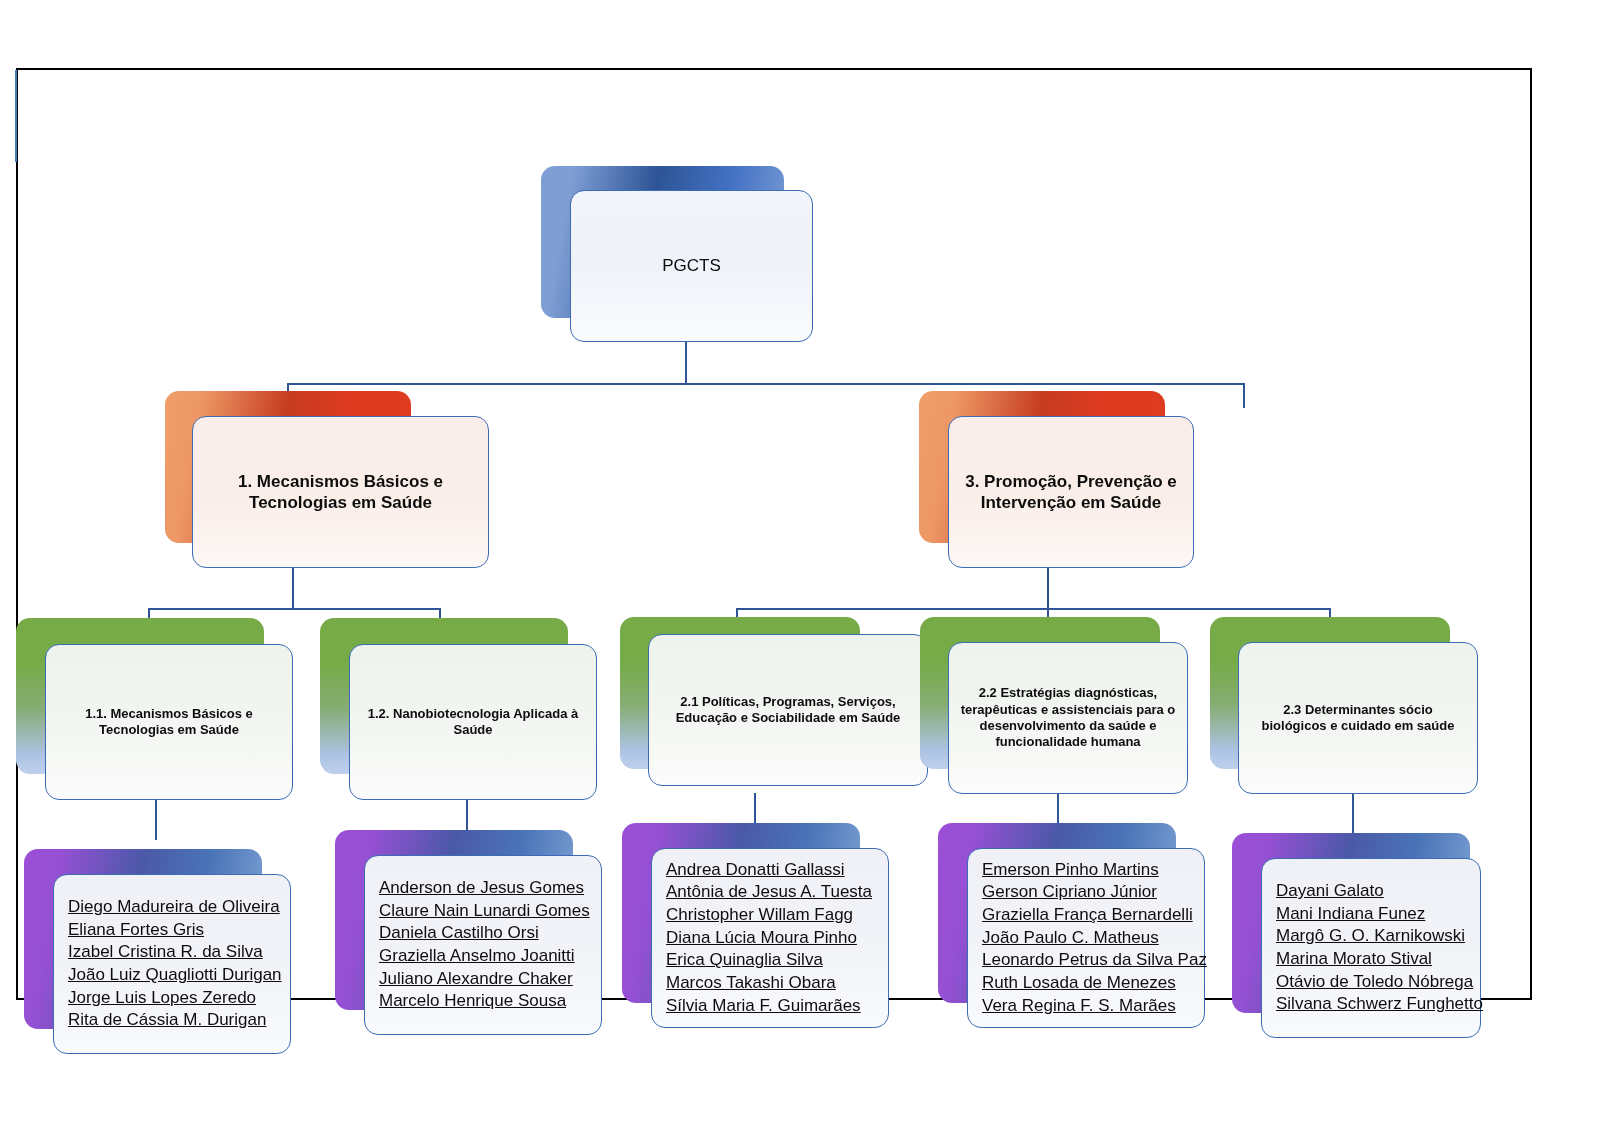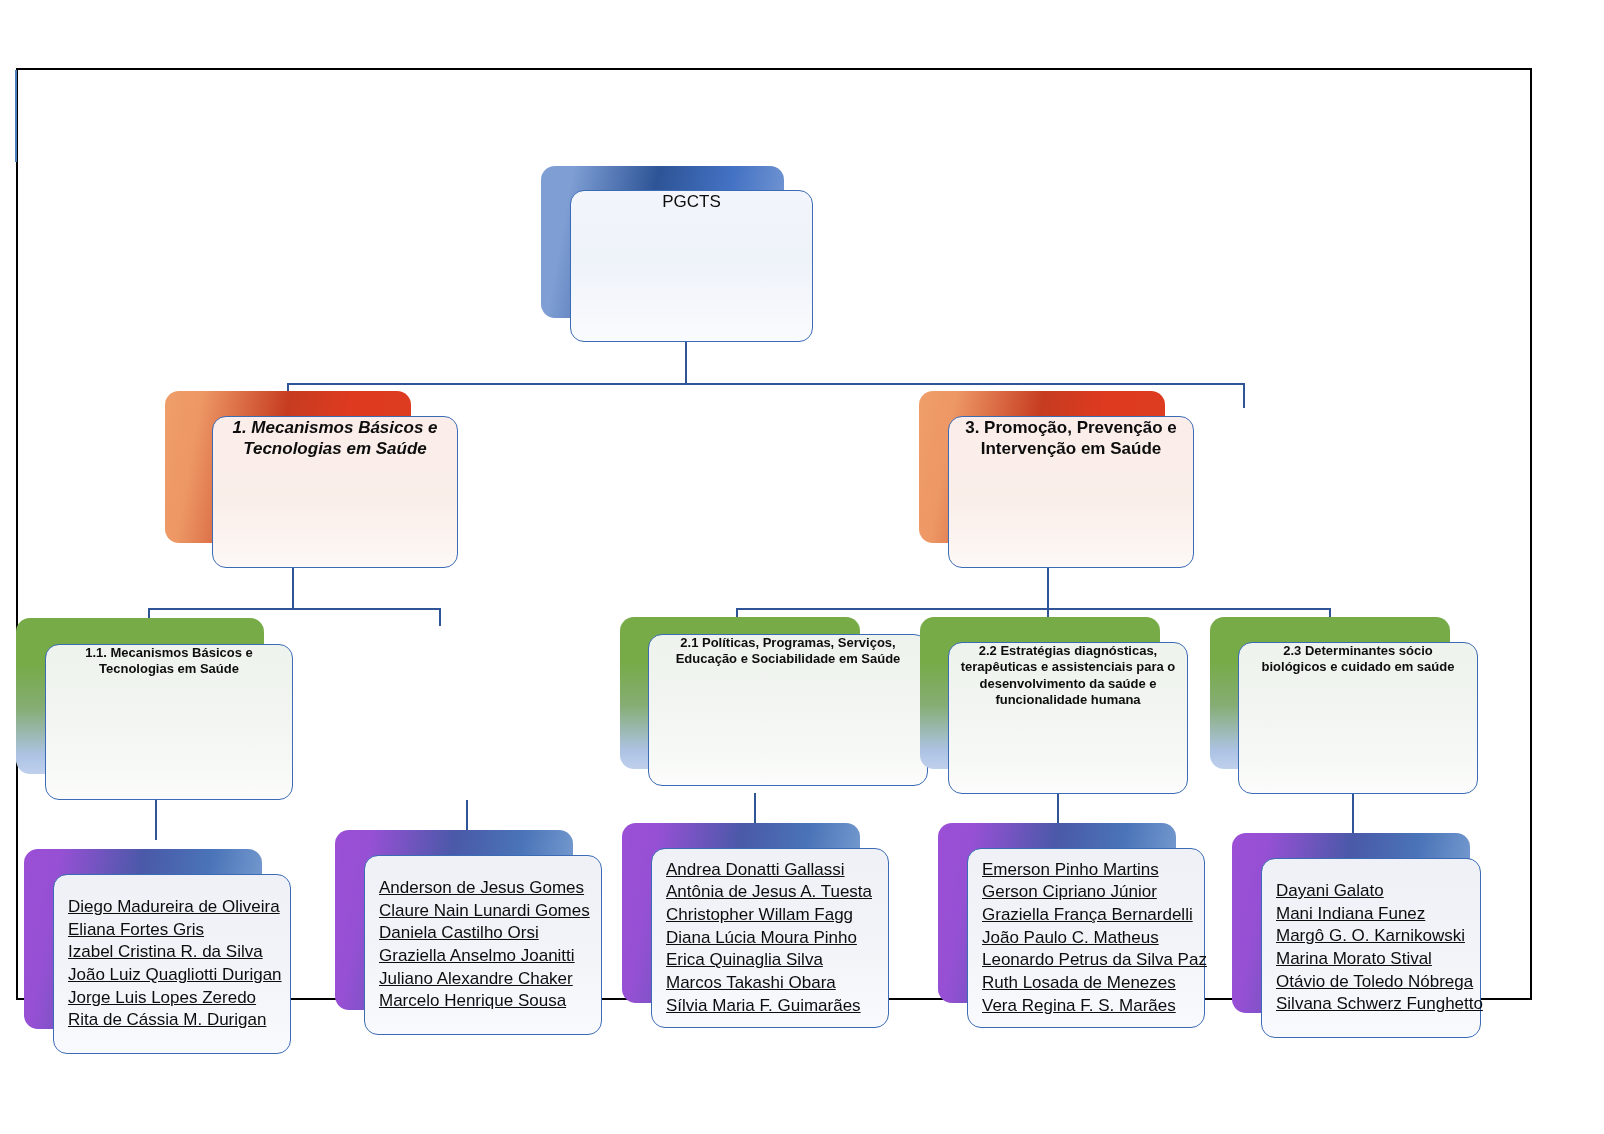--- a/index.html
+++ b/index.html
@@ -16,21 +16,21 @@
 
   
   .conn{position:absolute;background:#2f5597;z-index:3;}
   .conn.v{width:2px;}
   .conn.h{height:2px;}
 
   
   .node{position:absolute;z-index:5;}
   .shadowbox{position:absolute;left:0;top:0;border-radius:14px;z-index:1;}
   .frontbox{position:absolute;border:1.6px solid #3b6bb5;border-radius:14px;
-            z-index:2;box-sizing:border-box;display:flex;
+            z-index:2;box-sizing:border-box;display:flex;align-items:center;
             justify-content:center;}
 
   
   .sh-root{background:linear-gradient(100deg,#7e9ed4 0%,#7e9ed4 12%,#2d5496 44%,#4472c4 72%,#7fa0d6 100%);}
   .fr-root{background:linear-gradient(180deg,#f2f5fb 0%,#eef2f9 45%,#fafbfe 100%);}
   .sh-l2{background:linear-gradient(100deg,#ef9e6a 0%,#ed9765 14%,#c63c20 46%,#dd3a20 68%,#de3c1f 100%);}
   .fr-l2{background:linear-gradient(180deg,#fbeeea 0%,#faeee9 55%,#fdf8f6 100%);}
   .sh-l3{background:linear-gradient(180deg,#76ab48 0%,#76ab48 30%,#86ad74 58%,#adc3e4 88%,#bfd0ec 100%);}
   .fr-l3{background:linear-gradient(180deg,#eef3ed 0%,#f2f5f1 50%,#fbfcfb 100%);}
   .sh-l4{background:linear-gradient(100deg,#9b4fd6 0%,#9650d4 14%,#4a59a8 45%,#4a74b8 70%,#86a9d8 100%);}
@@ -81,39 +81,45 @@
 
   <div class="node" style="left:541px; top:166px; width:272px; height:176px;">
     <div class="shadowbox sh-root" style="width:243px;height:152px;"></div>
     <div class="frontbox fr-root" style="left:29px;top:24px;width:243px;height:152px;">
       <span class="title t-root">PGCTS</span>
     </div>
   </div>
 
   <div class="node" style="left:165px; top:391px; width:275px; height:177px;">
     <div class="shadowbox sh-l2" style="width:246px;height:152px;"></div>
-    <div class="frontbox fr-l2" style="left:47px;top:25px;width:246px;height:152px;font-style:italic;">
+    <div class="frontbox fr-l2" style="left:27px;top:25px;width:297px;height:152px;">
       <span class="title t-l2">1. Mecanismos Básicos e Tecnologias em Saúde</span>
     </div>
   </div>
 
   <div class="node" style="left:919px; top:391px; width:275px; height:177px;">
     <div class="shadowbox sh-l2" style="width:246px;height:152px;"></div>
     <div class="frontbox fr-l2" style="left:29px;top:25px;width:246px;height:152px;">
       <span class="title t-l2">3. Promoção, Prevenção e Intervenção em Saúde</span>
     </div>
   </div>
 
   <div class="node" style="left:16px; top:618px; width:277px; height:182px;">
     <div class="shadowbox sh-l3" style="width:248px;height:156px;"></div>
     <div class="frontbox fr-l3" style="left:29px;top:26px;width:248px;height:156px;">
       <span class="title t-l3">1.1. Mecanismos Básicos e Tecnologias em Saúde</span>
     </div>
   </div>
 
+  <div class="node" style="left:320px; top:618px; width:277px; height:182px;">
+    <div class="shadowbox sh-l3" style="width:248px;height:156px;"></div>
+    <div class="frontbox fr-l3" style="left:29px;top:26px;width:248px;height:156px;">
+      <span class="title t-l3">1.2. Nanobiotecnologia Aplicada à Saúde</span>
+    </div>
+  </div>
 
   <div class="node" style="left:620px; top:617px; width:268px; height:177px;">
     <div class="shadowbox sh-l3" style="width:240px;height:152px;"></div>
     <div class="frontbox fr-l3" style="left:28px;top:17px;width:280px;height:152px;">
       <span class="title t-l3">2.1 Políticas, Programas, Serviços, Educação e Sociabilidade em Saúde</span>
     </div>
   </div>
 
   <div class="node" style="left:920px; top:617px; width:268px; height:177px;">
     <div class="shadowbox sh-l3" style="width:240px;height:152px;"></div>

